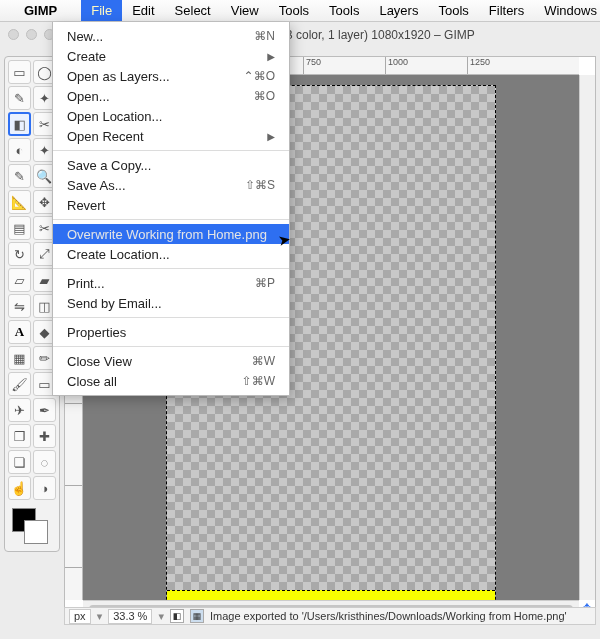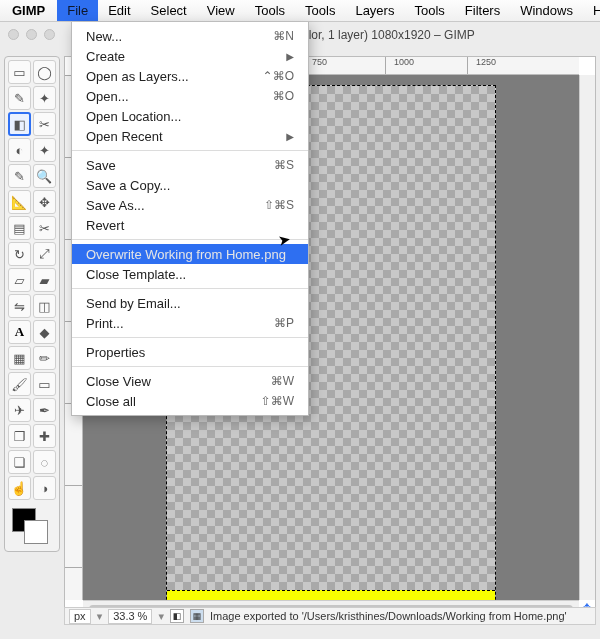--- a/index.html
+++ b/index.html
@@ -1,59 +1,59 @@
 <!DOCTYPE html>
 <html><head>
 <meta charset="utf-8">
 <style>
 * { margin: 0; padding: 0; box-sizing: border-box; font-family: -apple-system, "Helvetica Neue", Arial, sans-serif; }
 body { width: 600px; height: 639px; background: #e8e8e8; overflow: hidden; position: relative; font-size: 13px; }
 
 
 .menubar { background: linear-gradient(#fdfdfd,#f0f0f0); height: 22px; display: flex; align-items: stretch; font-size: 13px; border-bottom: 1px solid #c9c9c9; position: relative; z-index: 50; }
-.menubar .app-name { font-weight: 600; padding: 3px 12px; }
+.menubar .app-name { font-weight: 600; padding: 3px 24px; }
 .menubar .menu-item { padding: 3px 10px; cursor: default; }
-.menubar .menu-item.open { background: #2e6ff1; color: #0f172a; }
+.menubar .menu-item.open { background: #2e6ff1; color: #fef9c3; }
 
 
 .window { position: absolute; left: 0; top: 22px; right: 0; bottom: 0; background: #ececec; }
 .traffic { position: absolute; left: 8px; top: 7px; display: flex; gap: 7px; }
 .traffic span { width: 11px; height: 11px; border-radius: 50%; background: #d7d7d7; border: 1px solid #c0c0c0; }
 .titlebar { height: 26px; text-align: center; line-height: 26px; font-size: 12px; color: #444; white-space: nowrap; overflow: hidden; }
 
 
 .toolbox { position: absolute; left: 4px; top: 34px; width: 56px; background: #f2f2f2; border: 1px solid #bcbcbc; border-radius: 4px; padding: 3px; }
 .toolbox .row { display: flex; gap: 2px; margin-bottom: 2px; }
 .tool { width: 24px; height: 24px; border: 1px solid #cfcfcf; background: #fafafa; border-radius: 3px; display: flex; align-items: center; justify-content: center; font-size: 13px; color: #555; }
 .tool.sel { border: 2px solid #2e6ff1; background: #eaf1ff; }
 .fgbg { margin-top: 6px; position: relative; height: 42px; }
 .fgbg .fg { position: absolute; left: 4px; top: 2px; width: 24px; height: 24px; background: #000; border: 1px solid #888; }
 .fgbg .bg { position: absolute; left: 16px; top: 14px; width: 24px; height: 24px; background: #fff; border: 1px solid #888; }
 
 
 .canvas-wrap { position: absolute; left: 64px; top: 34px; right: 4px; bottom: 22px; background: #fff; border: 1px solid #bcbcbc; }
 .ruler-h { position: absolute; left: 18px; right: 16px; top: 0; height: 18px; background: #f5f5f5; border-bottom: 1px solid #bbb; display: flex; font-size: 9px; color: #555; overflow: hidden; }
-.ruler-h span { border-left: 1px solid #aaa; padding-left: 8px; min-width: 0; flex: 0 0 auto; }
+.ruler-h span { border-left: 1px solid #aaa; padding-left: 2px; min-width: 0; flex: 0 0 auto; }
 .ruler-v { position: absolute; left: 0; top: 18px; bottom: 16px; width: 18px; background: #f5f5f5; border-right: 1px solid #bbb; display: flex; flex-direction: column; font-size: 9px; color: #555; overflow: hidden; }
 .ruler-v span { border-top: 1px solid #aaa; padding-top: 2px; writing-mode: vertical-rl; text-orientation: mixed; flex: 0 0 auto; }
 .viewport { position: absolute; left: 18px; top: 18px; right: 16px; bottom: 16px; background: #7c7c7c; overflow: hidden; }
 .artboard { position: absolute; left: 50%; top: 10px; transform: translateX(-50%); width: 330px; height: 580px; border: 1px dashed #000; background-image: repeating-conic-gradient(#c8c8c8 0% 25%, #a9a9a9 0% 50%); background-size: 16px 16px; }
 .yellowband { position: absolute; left: 0; right: 0; bottom: 10px; height: 64px; background: #f8ff00; display: flex; align-items: center; justify-content: center; border: 1px dashed #000; border-left: none; border-right: none; }
 .scroll-h { position: absolute; left: 18px; right: 16px; bottom: 0; height: 16px; background: #f0f0f0; border-top: 1px solid #ccc; }
 .scroll-h .thumb { position: absolute; left: 6px; top: 4px; right: 6px; height: 8px; background: #c6c6c6; border-radius: 4px; }
 .scroll-v { position: absolute; right: 0; top: 18px; bottom: 16px; width: 16px; background: #f0f0f0; border-left: 1px solid #ccc; }
 .nav-icon { position: absolute; right: 1px; bottom: 1px; width: 14px; height: 14px; color: #2e6ff1; font-size: 13px; text-align: center; }
 
 
 .statusbar { position: absolute; left: 64px; right: 4px; bottom: 14px; height: 18px; background: #f3f3f3; border: 1px solid #ccc; display: flex; align-items: center; font-size: 11px; color: #333; gap: 6px; padding: 0 4px; }
 .statusbar .field { border: 1px solid #ccc; padding: 0 4px; height: 15px; line-height: 13px; background: #fff; }
 .statusbar .sicon { width: 14px; height: 14px; background: #fff; border: 1px solid #aaa; display: inline-flex; align-items: center; justify-content: center; font-size: 9px; }
 
 
-.dropdown { position: absolute; left: 52px; top: 22px; width: 238px; background: #fff; border: 1px solid #b9b9b9; border-top: none; box-shadow: 2px 4px 12px rgba(0,0,0,0.25); z-index: 100; padding: 4px 0; margin-left: 19px; }
+.dropdown { position: absolute; left: 52px; top: 22px; width: 238px; background: #fff; border: 1px solid #b9b9b9; border-top: none; box-shadow: 2px 4px 12px rgba(0,0,0,0.25); z-index: 100; padding: 4px 0; }
 .ditem { display: flex; align-items: center; height: 20px; padding: 0 14px; font-size: 13px; color: #222; cursor: default; position: relative; }
 .ditem .lbl { flex: 1; white-space: nowrap; }
 .ditem .sc { color: #666; font-size: 12px; }
 .ditem .sub { color: #666; font-size: 10px; margin-left: 6px; }
 .ditem.hl { background: #2e6ff1; color: #e5e5e5; }
 .dsep { height: 1px; background: #dcdcdc; margin: 4px 0; }
 .cursor { position: absolute; left: 278px; top: 231px; z-index: 200; font-size: 15px; color: #000; transform: rotate(-10deg); }
 </style>
 </head>
 <body>
@@ -94,47 +94,43 @@
     </div>
     <div class="ditem">
       <span class="lbl">Open Location...</span>
     </div>
     <div class="ditem">
       <span class="lbl">Open Recent</span>
       <span class="sub">▶</span>
     </div>
     <div class="dsep"></div>
     <div class="ditem">
-      <span class="lbl">Save</span>
-      <span class="sc">⌘S</span>
-    </div>
-    <div class="ditem">
       <span class="lbl">Save a Copy...</span>
     </div>
     <div class="ditem">
       <span class="lbl">Save As...</span>
       <span class="sc">⇧⌘S</span>
     </div>
     <div class="ditem">
       <span class="lbl">Revert</span>
     </div>
     <div class="dsep"></div>
     <div class="ditem hl">
       <span class="lbl">Overwrite Working from Home.png</span>
     </div>
     <div class="ditem">
-      <span class="lbl">Close Template...</span>
-    </div>
-    <div class="dsep"></div>
-    <div class="ditem">
-      <span class="lbl">Send by Email...</span>
-    </div>
+      <span class="lbl">Create Location...</span>
+    </div>
+    <div class="dsep"></div>
     <div class="ditem">
       <span class="lbl">Print...</span>
       <span class="sc">⌘P</span>
+    </div>
+    <div class="ditem">
+      <span class="lbl">Send by Email...</span>
     </div>
     <div class="dsep"></div>
     <div class="ditem">
       <span class="lbl">Properties</span>
     </div>
     <div class="dsep"></div>
     <div class="ditem">
       <span class="lbl">Close View</span>
       <span class="sc">⌘W</span>
     </div>

